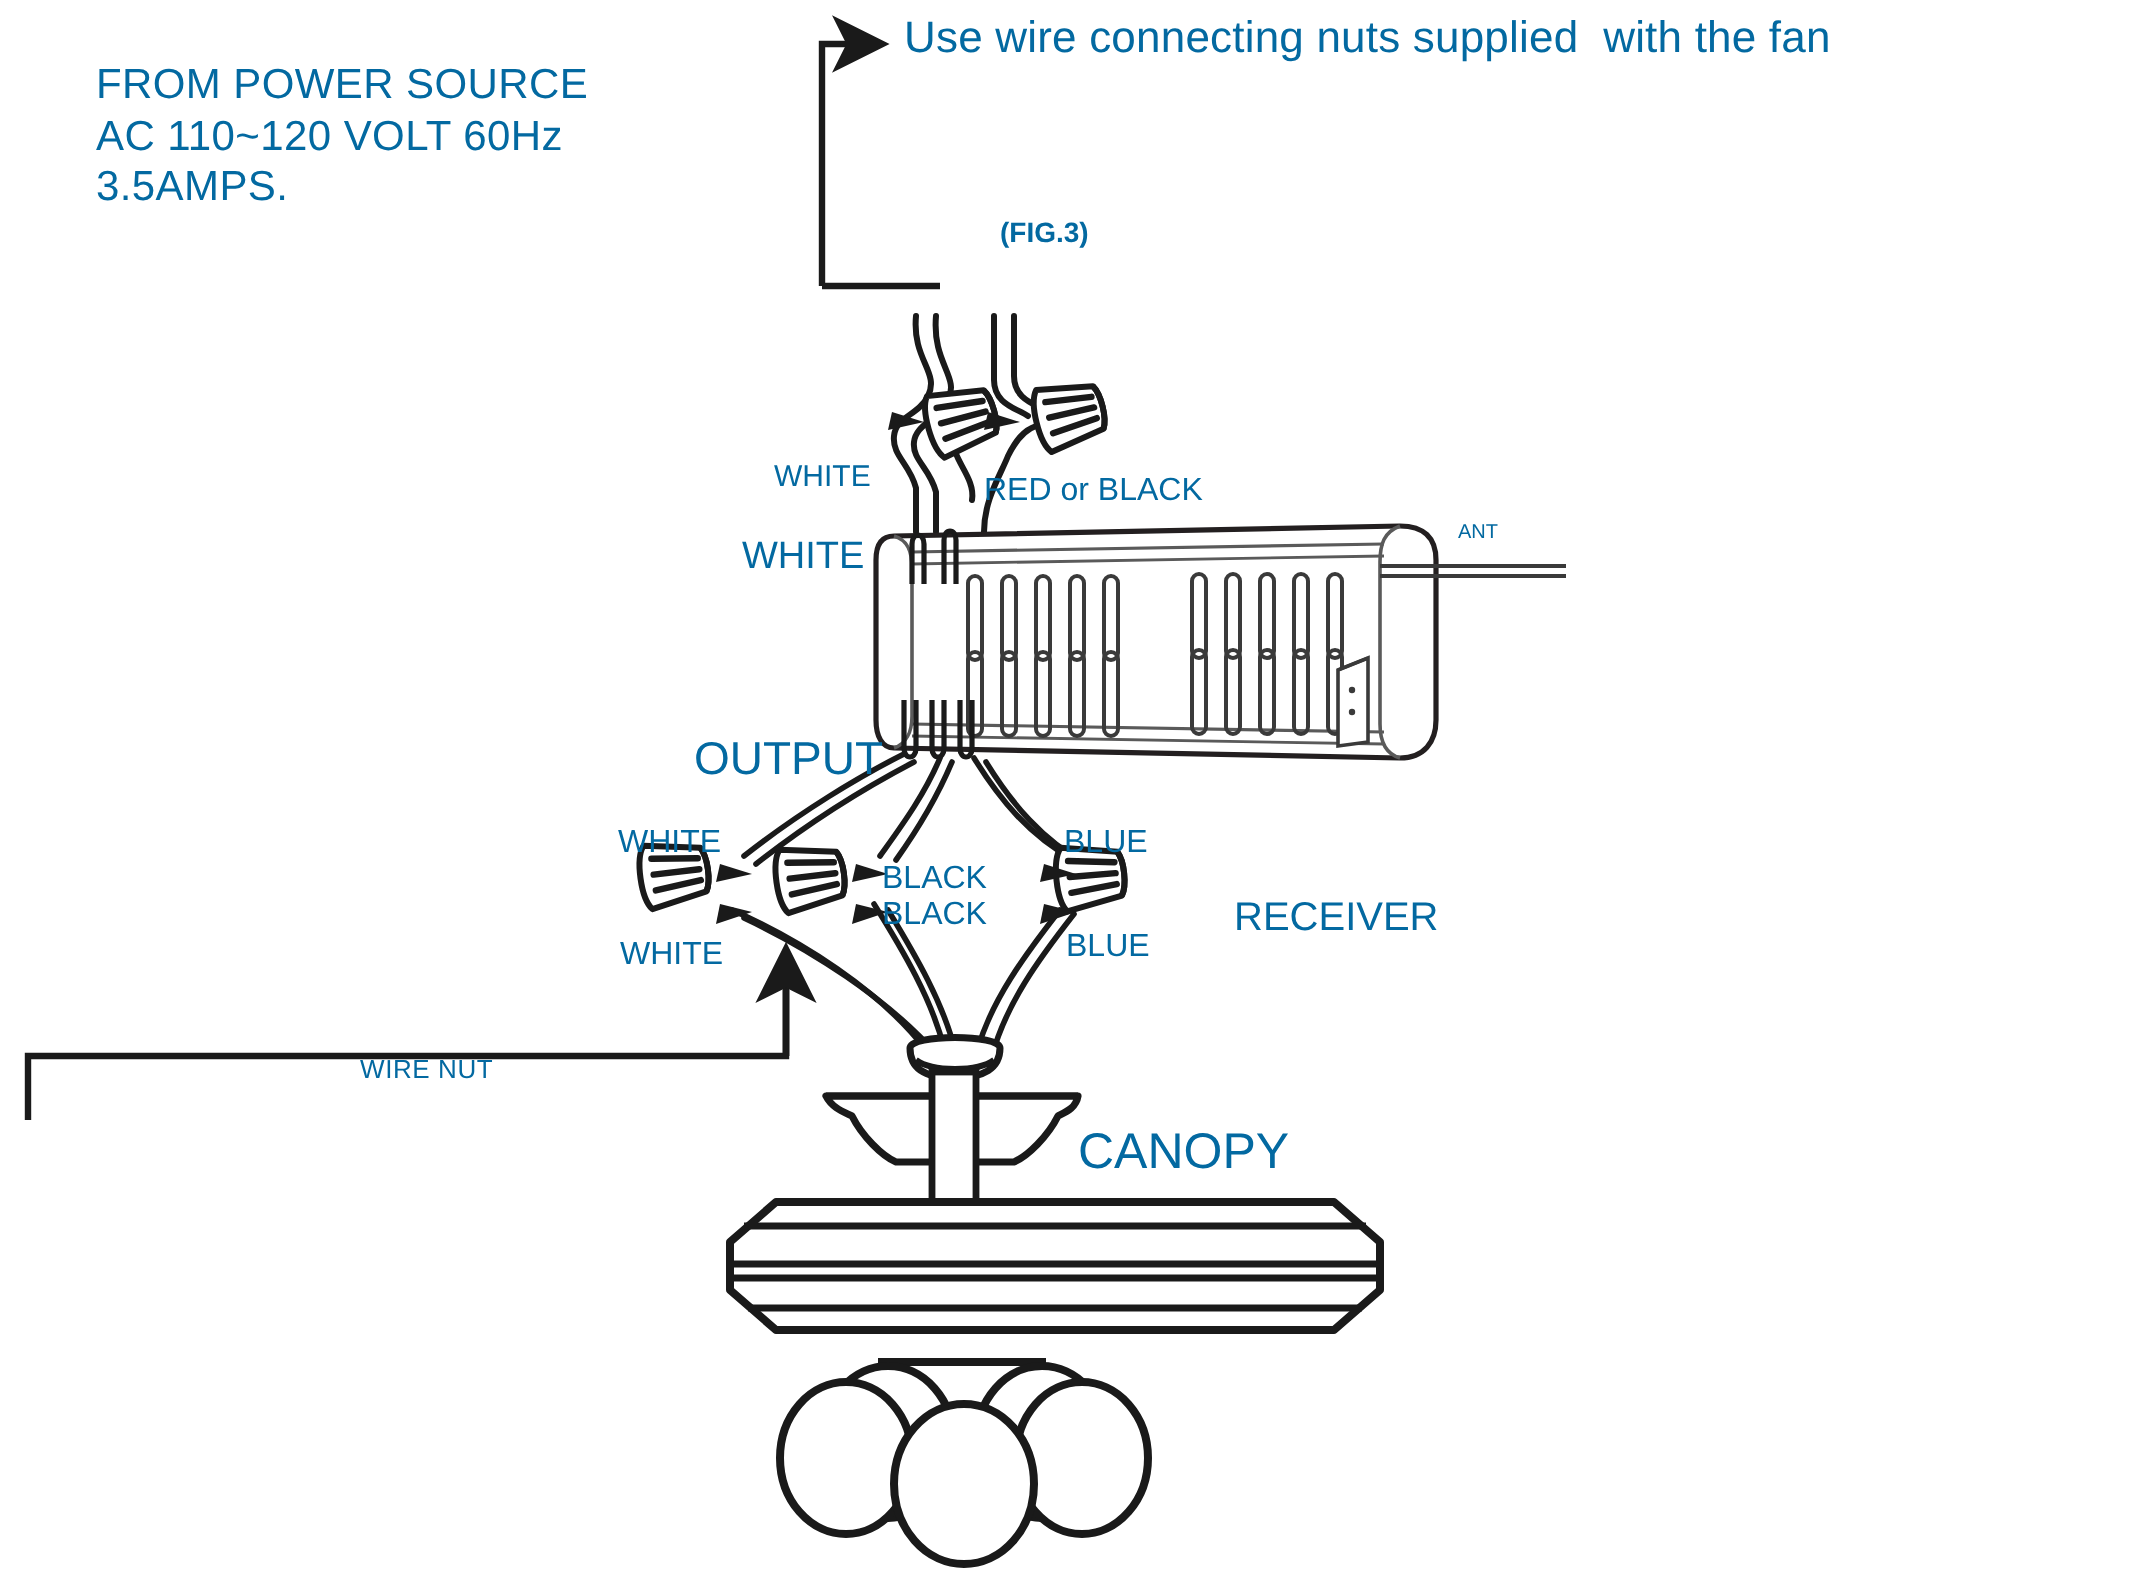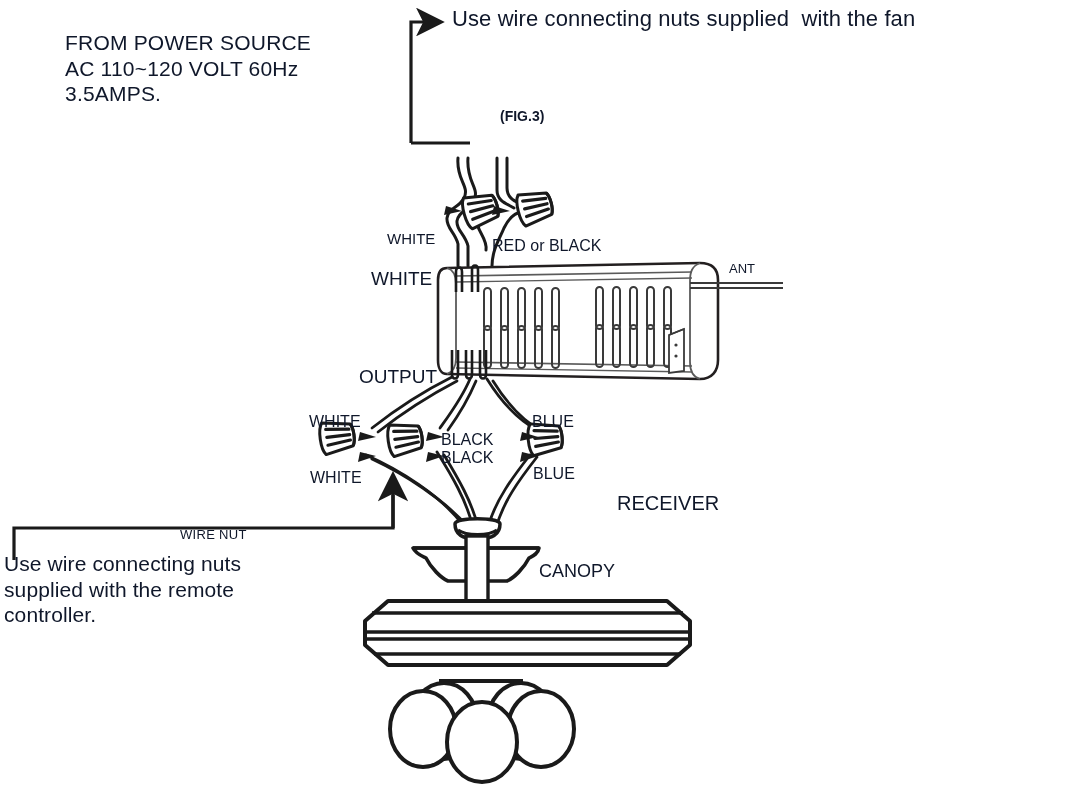--- a/index.html
+++ b/index.html
@@ -22,29 +22,28 @@
     position: absolute;
     left: 0;
     top: 0;
     width: 1075px;
     height: 790px;
   }
   .txt {
     position: absolute;
     white-space: pre;
     font-family: "Liberation Sans", sans-serif;
-    color: #0f172a;
+    color: #0369a1;
     line-height: 1.22;
   }
   .t-power {
     left: 48px;
     top: 30px;
     font-size: 21px;
     letter-spacing: 0.2px;
-    margin-left: 17px;
   }
   .t-topnote {
     left: 452px;
     top: 6px;
     font-size: 22px;
     letter-spacing: 0.1px;
   }
   .t-fig {
     left: 500px;
     top: 108px;
@@ -62,26 +61,26 @@
     font-size: 16px;
   }
   .t-input {
     left: 371px;
     top: 267px;
     font-size: 19px;
   }
   .t-ant {
     left: 729px;
     top: 261px;
-    font-size: 13px;
+    font-size: 10px;
   }
   .t-output {
-    left: 359px;
+    left: 347px;
     top: 365px;
-    font-size: 19px;
+    font-size: 23px;
   }
   .t-white-1 {
     left: 309px;
     top: 412px;
     font-size: 16px;
   }
   .t-white-2 {
     left: 310px;
     top: 468px;
     font-size: 16px;
@@ -103,38 +102,37 @@
   }
   .t-blue-2 {
     left: 533px;
     top: 464px;
     font-size: 16px;
   }
   .t-receiver {
     left: 617px;
     top: 447px;
     font-size: 20px;
-    margin-top: 44px;
   }
   .t-wirenut {
     left: 180px;
     top: 527px;
     font-size: 13px;
     letter-spacing: 0.3px;
   }
   .t-bottomnote {
     left: 4px;
     top: 551px;
     font-size: 21px;
     letter-spacing: 0.1px;
   }
   .t-canopy {
     left: 539px;
     top: 561px;
-    font-size: 18px;
+    font-size: 25px;
   }
 </style>
 </head>
 <body>
 
 <div id="page">
 
   <svg id="diagram" viewBox="0 0 1075 790">
     <defs>
       <marker id="arrowR" viewBox="0 0 12 12" refX="10" refY="6" markerWidth="9" markerHeight="9" orient="auto">
@@ -337,17 +335,14 @@
   <div class="txt t-white-1">WHITE</div>
   <div class="txt t-white-2">WHITE</div>
   <div class="txt t-black-1">BLACK</div>
   <div class="txt t-black-2">BLACK</div>
   <div class="txt t-blue-1">BLUE</div>
   <div class="txt t-blue-2">BLUE</div>
 
   <div class="txt t-receiver">RECEIVER</div>
   <div class="txt t-wirenut">WIRE NUT</div>
   <div class="txt t-canopy">CANOPY</div>
-  <div class="txt t-bottomnote">Use wire connecting nuts
-supplied with the remote
-controller.</div>
 
 </div>
 
 </body></html>

